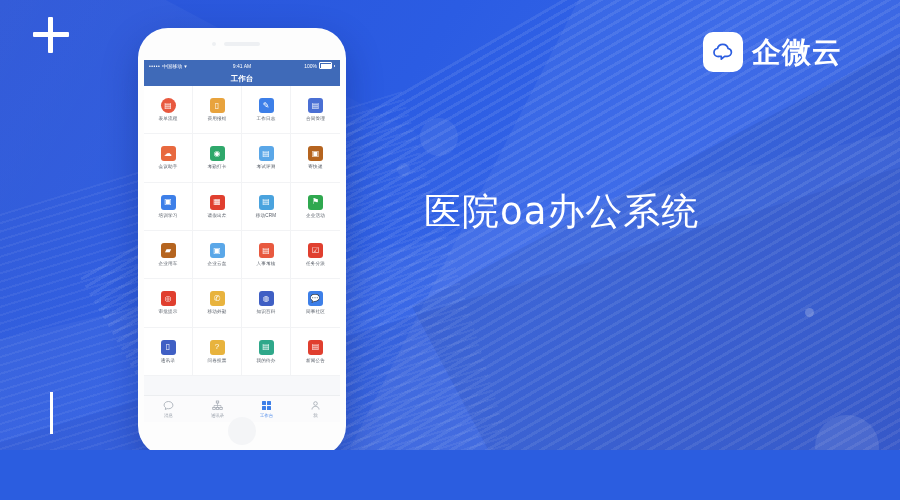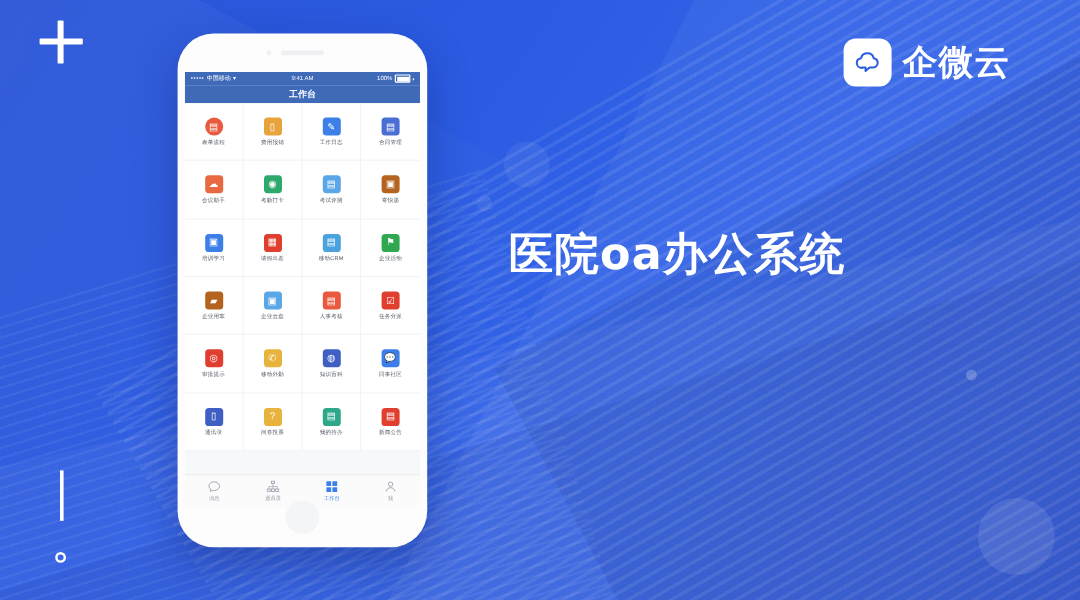--- a/index.html
+++ b/index.html
@@ -1,21 +1,21 @@
 <!DOCTYPE html>
 <html><head>
 <meta charset="utf-8">
 <style>
   html,body{margin:0;padding:0;}
   body{
     width:900px;height:500px;overflow:hidden;
     font-family:"Liberation Sans","DejaVu Sans",sans-serif;
     background:#2b5de0;
   }
-  .stage{position:relative;width:900px;height:500px;overflow:hidden;
+  .stage{position:relative;width:900px;height:450px;overflow:hidden;
     background:linear-gradient(125deg,#2a54d6 0%,#2b5ce3 38%,#3465e8 62%,#2d55d8 100%);}
 
   
   .facet{position:absolute;pointer-events:none;}
   .f-diag-light{
     left:-60px;top:-120px;width:760px;height:900px;
     background:linear-gradient(90deg,rgba(255,255,255,.055),rgba(255,255,255,0));
     transform:rotate(28deg);transform-origin:0 0;
   }
   .f-right-wedge{
@@ -72,25 +72,25 @@
 
   
   .logo{position:absolute;right:58px;top:32px;display:flex;align-items:center;gap:9px;}
   .logo-mark{width:40px;height:40px;border-radius:10px;background:#fff;
     display:flex;align-items:center;justify-content:center;}
   .logo-text{color:#fff;font-size:29px;font-weight:bold;letter-spacing:1px;
     font-family:"DejaVu Sans","Liberation Sans",sans-serif;line-height:1;}
 
   
   .headline{position:absolute;left:424px;top:186px;color:#fff;}
-  .headline .line{font-size:37px;font-weight:bold;line-height:1.42;letter-spacing:1px;
+  .headline .line{font-size:37px;font-weight:normal;line-height:1.42;letter-spacing:1px;
     font-family:"DejaVu Sans","Liberation Sans",sans-serif;white-space:nowrap;}
 
   
-  .phone{position:absolute;left:148px;top:28px;width:208px;height:428px;
+  .phone{position:absolute;left:138px;top:28px;width:208px;height:428px;
     background:#fdfdfd;border-radius:30px;
     box-shadow:0 14px 36px rgba(10,24,90,.30);overflow:hidden;}
   .phone-top{height:32px;position:relative;}
   .speaker{position:absolute;left:50%;top:14px;transform:translateX(-50%);
     width:36px;height:4px;border-radius:2px;background:#eef0f3;}
   .cam{position:absolute;left:calc(50% - 30px);top:14px;width:4px;height:4px;
     border-radius:50%;background:#eef0f3;}
   .screen{position:absolute;left:6px;top:32px;width:196px;height:362px;
     background:#f7f8fa;overflow:hidden;}
 

